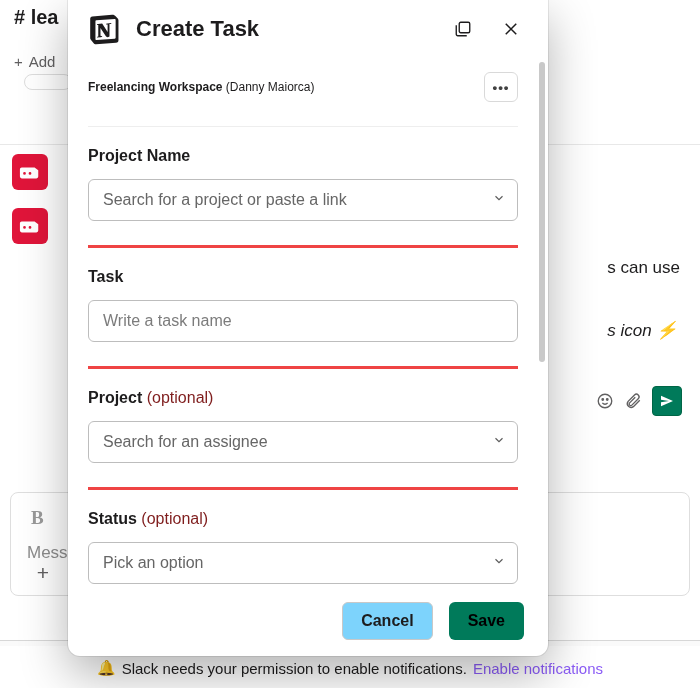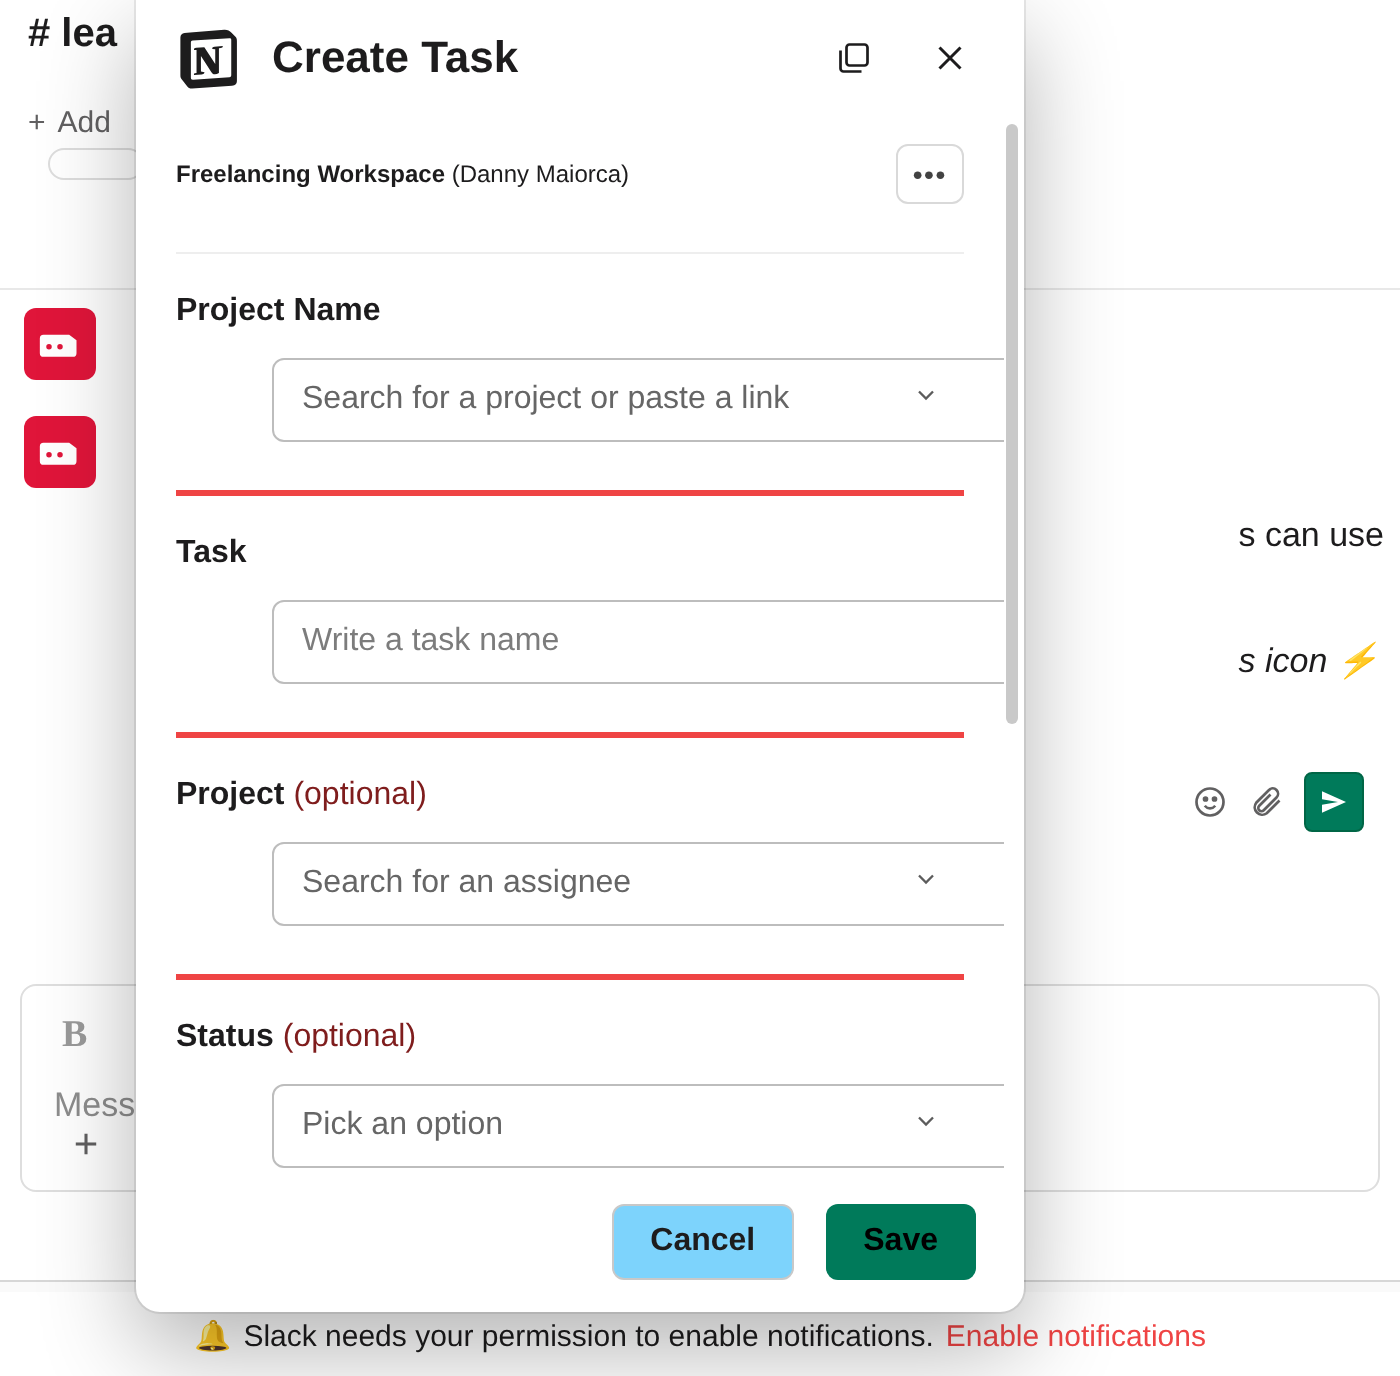--- a/index.html
+++ b/index.html
@@ -12,40 +12,40 @@
   
   .bg { position: absolute; inset: 0; }
   .bg-top { padding: 0 14px; }
   .channel-name { font-weight: 800; font-size: 20px; padding-top: 6px; }
   .add-bookmark { color: #616061; font-size: 15px; padding-top: 24px; display: flex; align-items: center; gap: 6px; }
   .plus { font-size: 15px; }
   .bg-pill { margin: 4px 10px 0; border: 1px solid #ddd; border-radius: 18px; height: 16px; width: 48px; }
   .bg-divider { border-top: 1px solid #e8e8e8; margin-top: 54px; }
   .bg-apps { position: absolute; left: 12px; top: 154px; display: flex; flex-direction: column; gap: 18px; }
   .app-tile { width: 36px; height: 36px; border-radius: 6px; background: #e0153a; display: flex; align-items: center; justify-content: center; color: #fff; }
-  .bg-right-text { position: absolute; right: 8px; top: 254px; font-size: 17px; text-align: left; color: #1d1c1d; line-height: 1.6; }
+  .bg-right-text { position: absolute; right: 20px; top: 254px; font-size: 17px; text-align: left; color: #1d1c1d; line-height: 1.6; }
   .bg-right-text .r2 { margin-top: 36px; font-style: italic; }
   .bg-composer-ctrls { position: absolute; right: 18px; top: 386px; display: flex; align-items: center; gap: 10px; }
   .bg-ctrl-icon { color: #616061; width: 18px; height: 18px; display: flex; align-items: center; justify-content: center; }
   .bg-send { width: 30px; height: 30px; border-radius: 4px; background: #007a5a; display:flex; align-items:center; justify-content:center; border:1px solid #006646;}
   .bg-send svg { fill: #fff; }
   .bg-compose-box { position: absolute; left: 10px; top: 492px; right: 10px; border: 1px solid #dedede; border-radius: 8px; padding: 14px 16px 32px; background: #fff; }
   .bg-compose-b { color: #9a9a9a; font-size: 19px; font-family: "Times New Roman", serif; font-weight: 600; position:absolute; top:14px; left:20px;}
   .bg-compose-ph { color: #8d8d8d; font-size: 17px; margin-top: 36px; }
   .bg-compose-plus { position:absolute; left:20px; bottom:10px; width:24px; height:24px; border:0; color:#616061; font-size:21px; display:flex; align-items:center; justify-content:center;}
   .bg-border { position: absolute; left: 0; right: 0; top: 640px; border-top: 1px solid #d7d7d7; }
   .bg-blur { position:absolute; left:0; right:0; top:640px; height:6px; background: rgba(0,0,0,0.02);}
   .bg-banner { position: absolute; left: 0; right: 0; bottom: 0; height: 40px; background: #fff; display: flex; align-items: center; justify-content: center; font-size: 15px; gap: 6px; }
   .bg-banner-bell { color: #d6a516; }
-  .bg-banner-link { color: #ef4444; }
+  .bg-banner-link { color: #8b5cf6; }
 
   
   .overlay { position:absolute; inset:0; }
   .modal {
-    position: absolute; left: 68px; top: 0; width: 444px; height: 656px;
+    position: absolute; left: 68px; top: 0; width: 480px; height: 656px;
     background: #fff; border-radius: 0 0 12px 12px; box-shadow: 0 0 0 1px rgba(0,0,0,0.08), 0 18px 48px rgba(0,0,0,0.30);
     display: flex; flex-direction: column;
   }
   .modal-header { display:flex; align-items:center; padding: 12px 20px 10px 20px; gap: 14px; }
   .notion-logo { width: 34px; height: 34px; }
   .modal-title { font-weight: 800; font-size: 22px; flex: 1; }
   .hdr-icon { width: 34px; height: 34px; border-radius: 6px; display:flex; align-items:center; justify-content:center; color:#1d1c1d; }
 
   .modal-body { position: relative; flex:1; overflow:hidden; }
   .scrollarea { position:absolute; left:0; top:0; right:10px; bottom:0; overflow-y:auto; padding: 6px 20px 20px 20px; }
@@ -53,21 +53,21 @@
 
   .workspace-row { display:flex; align-items:center; justify-content:space-between; padding: 10px 0 24px; border-bottom:1px solid #eee; }
   .workspace-text { font-size:12px; }
   .workspace-text b { font-weight:700; }
   .more-btn { width:34px; height:30px; border:1px solid #d9d9d9; border-radius:6px; background:#fff; display:flex; align-items:center; justify-content:center; font-weight:800; letter-spacing:1px; color:#424242;}
 
   .field { padding: 20px 0 24px; border-bottom:3px solid #ef4444; }
   .field:last-child { border-bottom:none; }
   .field-label { font-size:16px; font-weight:700; margin-bottom:14px; color:#1d1c1d; }
   .field-label .optional { font-weight:400; color:#7f1d1d; }
-  .control { width:100%; height:42px; border:1px solid #bdbdbd; border-radius:6px; padding: 0 40px 0 14px; font-size:16px; color:#666; background:#fff; position:relative; font-family:inherit; outline:none; display:flex; align-items:center;margin-left:48px; }
+  .control { width:100%; height:42px; border:1px solid #bdbdbd; border-radius:6px; padding: 0 40px 0 14px; font-size:16px; color:#666; background:#fff; position:relative; font-family:inherit; outline:none; display:flex; align-items:center; }
   .control::placeholder { color:#7c7c7c; }
   input.control { color:#1d1c1d; }
   .select-wrap { position:relative; }
   .select-caret { position:absolute; right:12px; top:50%; transform:translateY(-50%); pointer-events:none; color:#5c5c5c; }
 
   .modal-footer { height:70px; border-top:0; padding: 0 24px; display:flex; align-items:center; justify-content:flex-end; gap:16px; }
   .btn { height:38px; padding:0 18px; border-radius:6px; font-size:16px; font-weight:600; border:1px solid transparent; cursor:pointer; }
   .btn-cancel { background:#7dd3fc; border-color:#c8c8c8; color:#1d1c1d; }
   .btn-save { background:#007a5a; color:#000000; }
 

